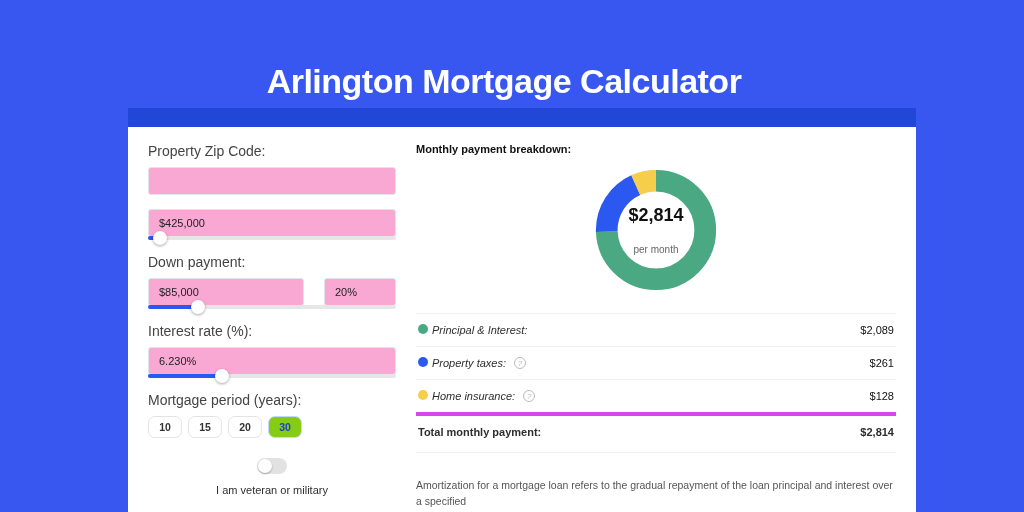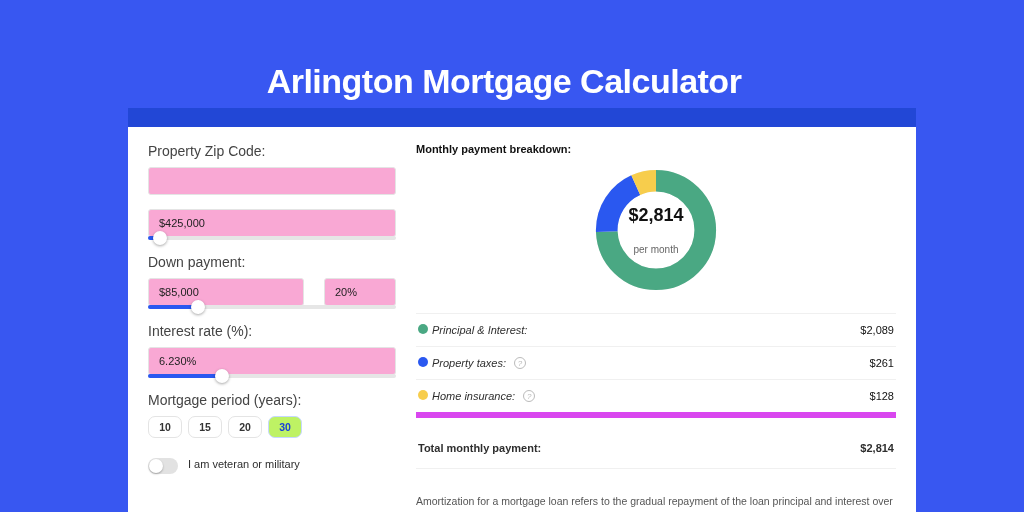--- a/index.html
+++ b/index.html
@@ -85,25 +85,25 @@
     border: 1px solid #e4e4e4;
     border-radius: 7px;
     background: #fff;
     font-size: 10.5px;
     font-weight: 700;
     color: #333;
     display: flex; align-items: center; justify-content: center;
     cursor: pointer;
   }
   .period-btn.selected {
-    background: #bef264;
+    background: #84cc16;
     border-color: #c6d7ff;
     color: #1a3fd8;
   }
-  .toggle-row { display: flex; gap: 10px; margin-top: 20px; }
+  .toggle-row { display: flex; align-items: center; gap: 10px; margin-top: 20px; flex-direction: column; }
   .toggle {
     width: 30px; height: 16px;
     background: #e2e2e2;
     border-radius: 10px;
     position: relative;
     cursor: pointer;
   }
   .toggle-knob {
     position: absolute;
     top: 1px; left: 1px;
@@ -137,22 +137,22 @@
     border: 1px solid #bbb;
     color: #bbb;
     border-radius: 50%;
     font-size: 8px;
     margin-left: 4px;
   }
   .legend-val { color: #111; }
   .total-row {
     display: flex; justify-content: space-between;
     font-weight: 700; font-size: 11px;
-    padding: 24px 2px 14px;
-    border-top: 6px solid #d946ef;
+    padding: 10px 2px 14px;
+    border-top: 4px solid #d946ef;
   }
   .amort-block { border-top: 1px solid #f0f0f0; padding-top: 14px; }
   .amort-text { font-size: 10.5px; color: #555; line-height: 1.55; margin-top: 10px; }
 </style>
 </head>
 <body>
 
 <div class="title-bar">Arlington Mortgage Calculator</div>
 <div class="dark-strip"></div>
 

